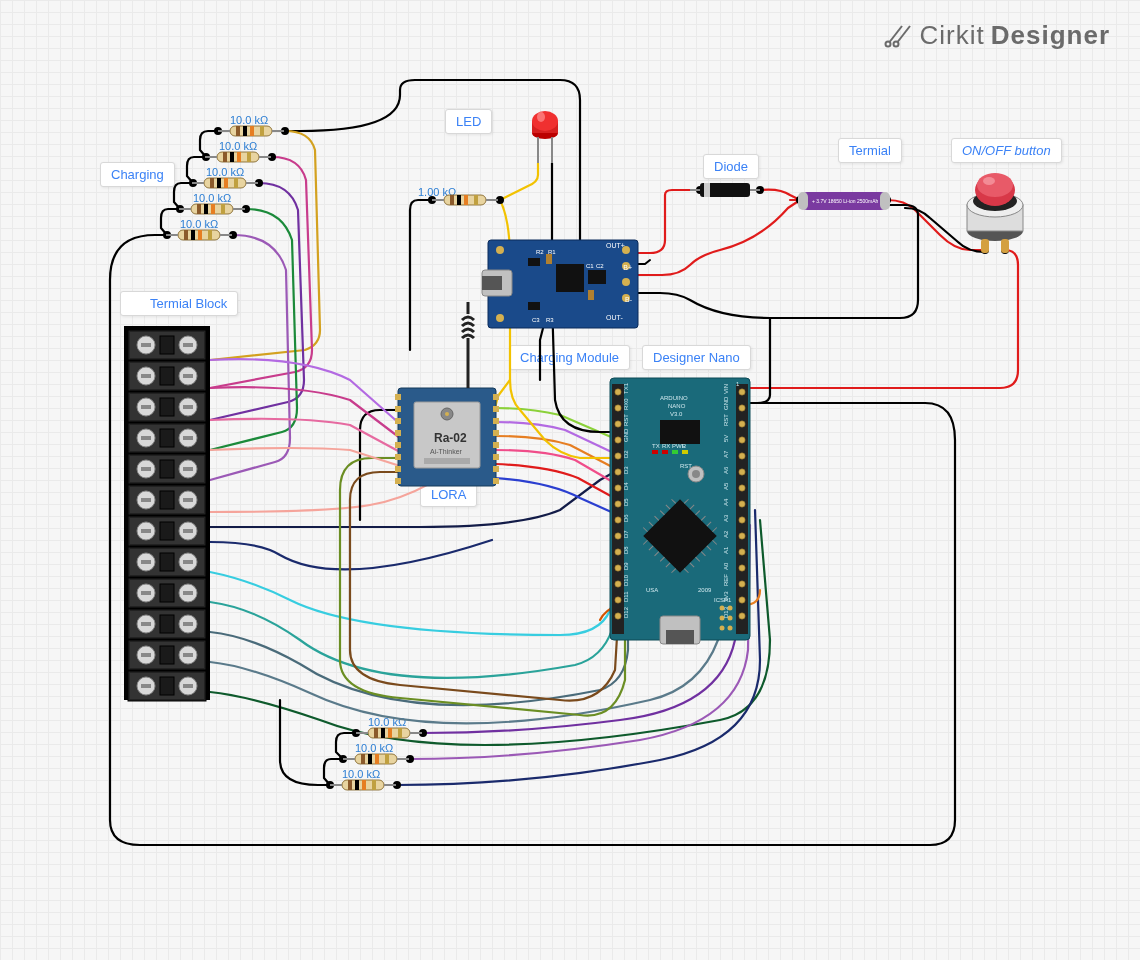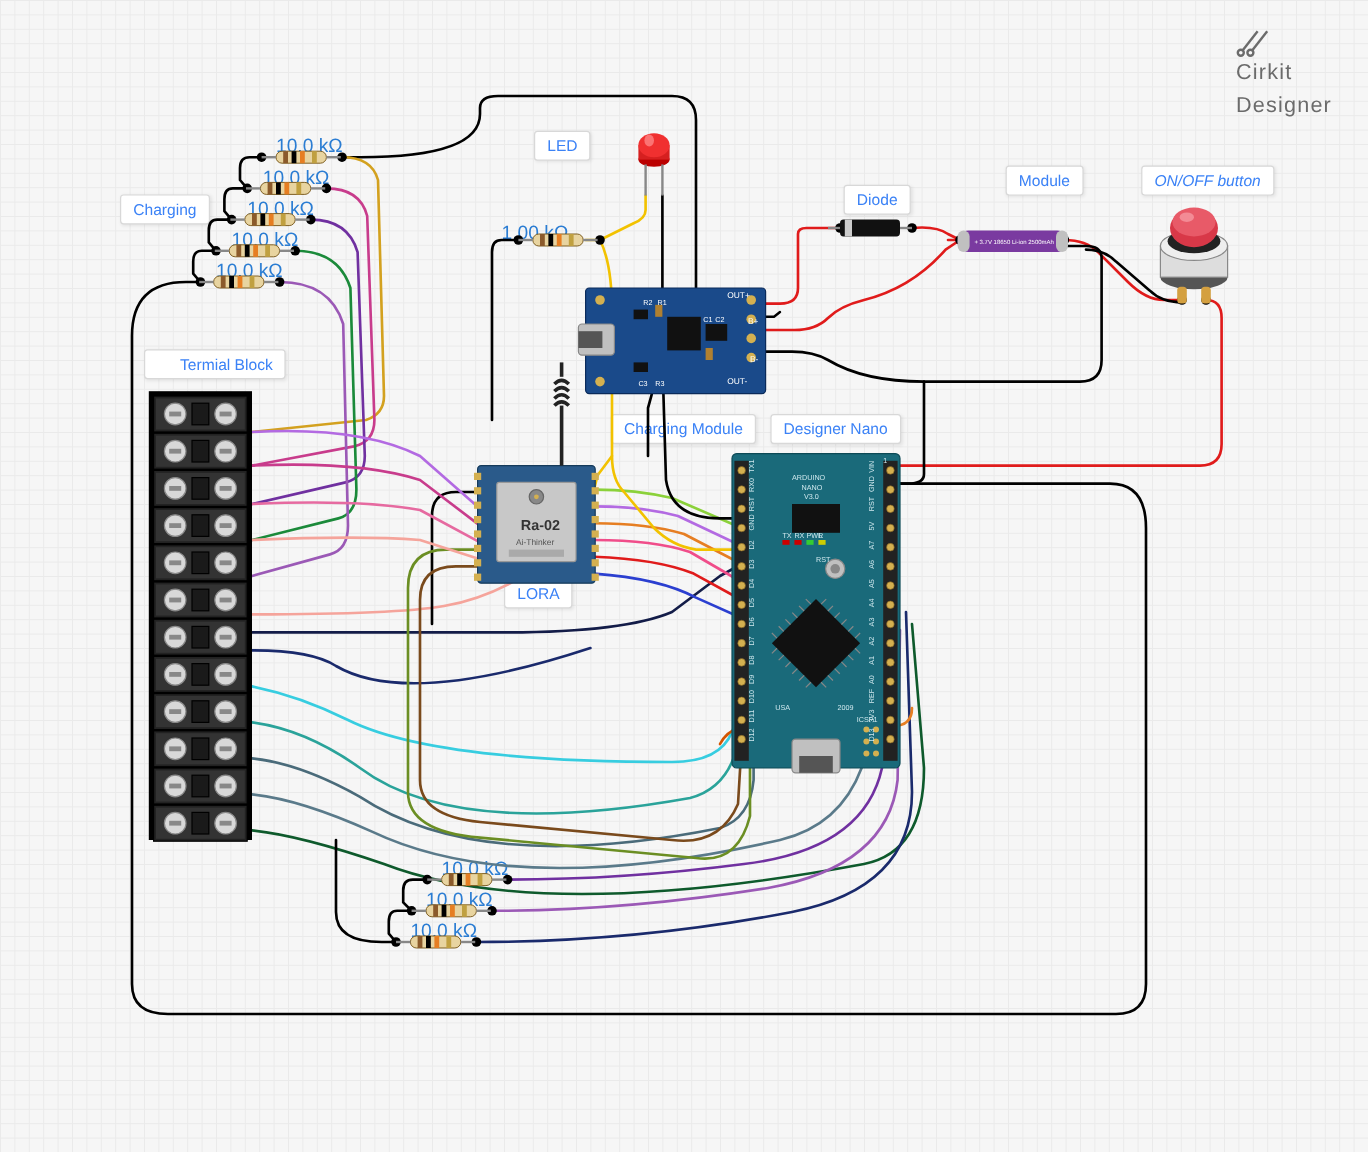--- a/index.html
+++ b/index.html
@@ -27,38 +27,37 @@
     background: #ffffff;
     border: 1px solid #d8d8d8;
     border-radius: 3px;
     padding: 4px 10px;
     font-size: 13px;
     color: #3b82f6;
     box-shadow: 1px 1px 3px rgba(0,0,0,0.08);
   }
   .res-label {
     position: absolute;
-    font-size: 16px;
+    font-size: 11px;
     color: #2b7dd3;
     font-family: Arial, sans-serif;
   }
   .brand {
     position: absolute;
     top: 18px;
     right: 30px;
     display: flex;
     align-items: baseline;
     gap: 6px;
-    font-size: 18px;
+    font-size: 26px;
     color: #6b6b6b;
     font-weight: 500;
-    flex-direction: column;
   }
   .brand .light { font-weight: 400; letter-spacing: 1px;}
-  .brand .bold { font-weight: 400; letter-spacing: 1px;}
+  .brand .bold { font-weight: 700; letter-spacing: 1px;}
   .brand svg { position: relative; top: 4px;}
   .nano-text {
     font-family: Arial, sans-serif;
     font-size: 6px;
     fill: #cfe8ee;
   }
   .nano-pin {
     font-family: Arial, sans-serif;
     font-size: 6px;
     fill: #cfe8ee;
@@ -75,21 +74,21 @@
       <circle cx="4" cy="22" r="2.5" fill="#f6f6f6"></circle>
       <circle cx="12" cy="22" r="2.5" fill="#f6f6f6"></circle>
     </g>
   </svg>
   <span class="light">Cirkit</span>
   <span class="bold">Designer</span>
 </div>
 
 <div class="label-box" style="left:445px; top:109px;">LED</div>
 <div class="label-box" style="left:703px; top:154px;">Diode</div>
-<div class="label-box" style="left:838px; top:138px;">Module</div>
+<div class="label-box" style="left:838px; top:138px;">Termial</div>
 <div class="label-box" style="left:951px; top:138px;font-style:italic;">ON/OFF button</div>
 <div class="label-box" style="left:100px; top:162px;">Charging</div>
 <div class="label-box" style="left:120px; top:291px;padding-left:29px;">Termial Block</div>
 <div class="label-box" style="left:420px; top:482px;">LORA</div>
 <div class="label-box" style="left:509px; top:345px;">Charging Module</div>
 <div class="label-box" style="left:642px; top:345px;">Designer Nano</div>
 
 <div class="res-label" style="left:230px; top:114px;">10.0 kΩ</div>
 <div class="res-label" style="left:219px; top:140px;">10.0 kΩ</div>
 <div class="res-label" style="left:206px; top:166px;">10.0 kΩ</div>

